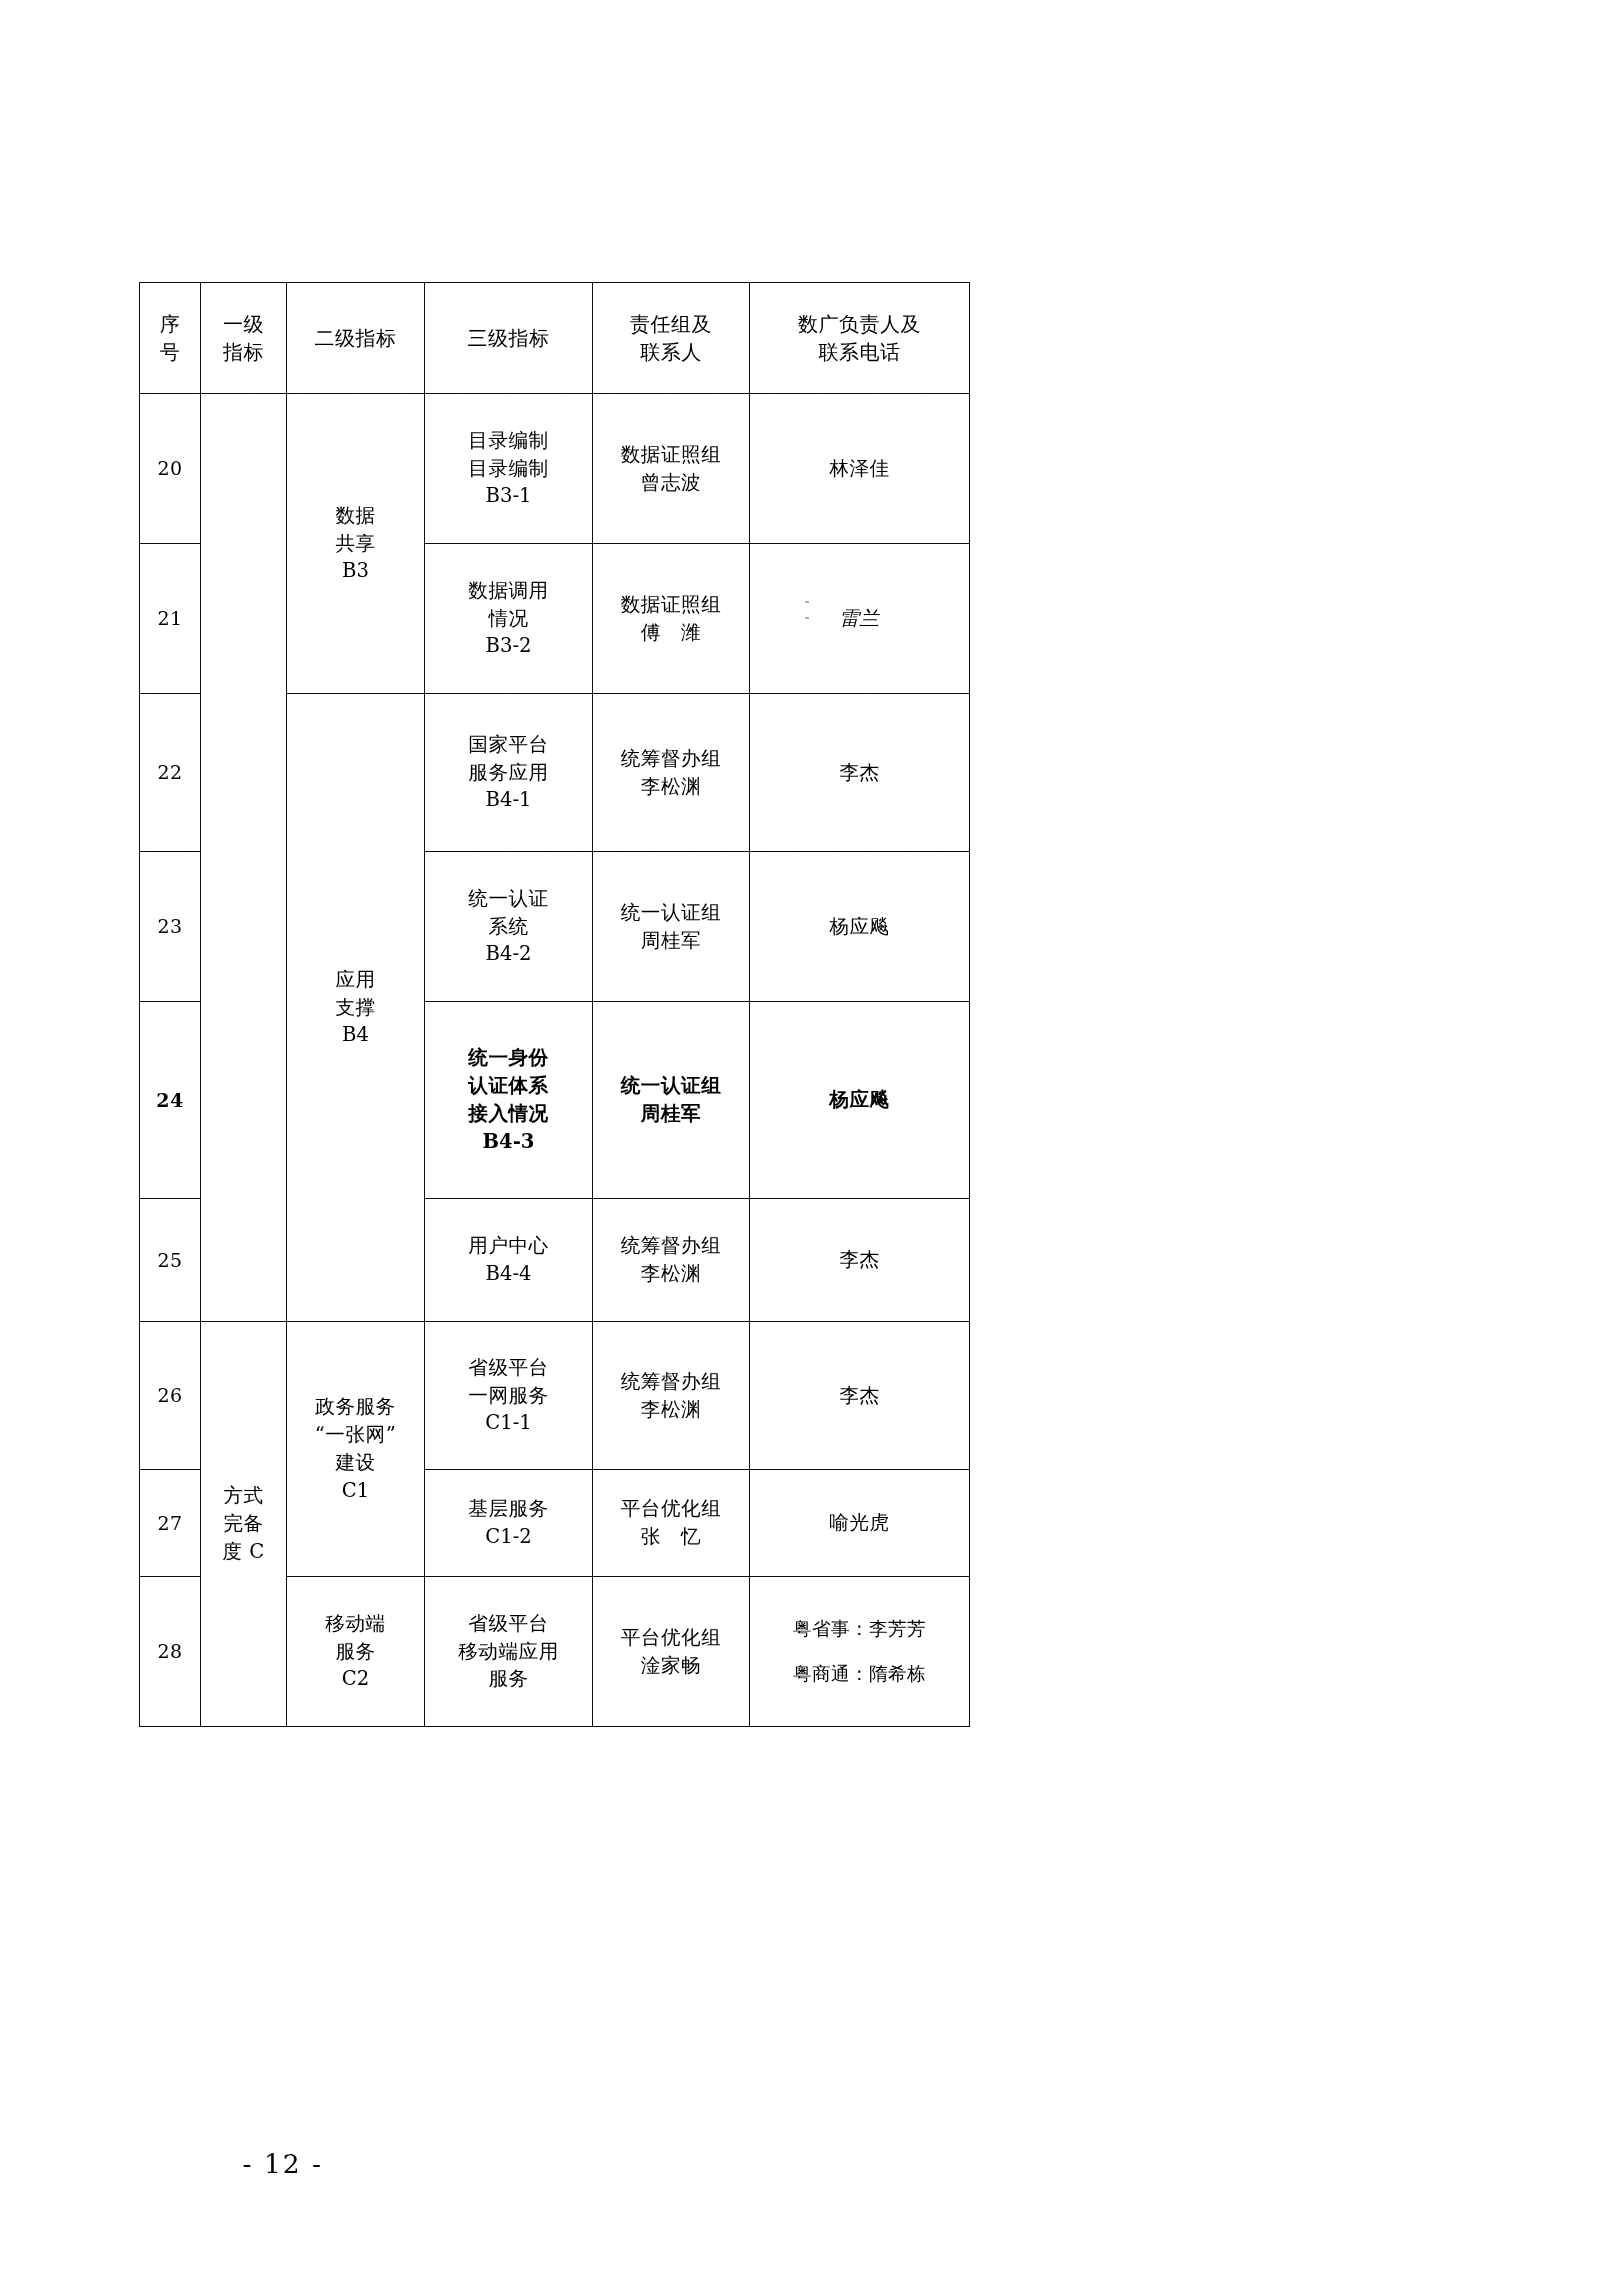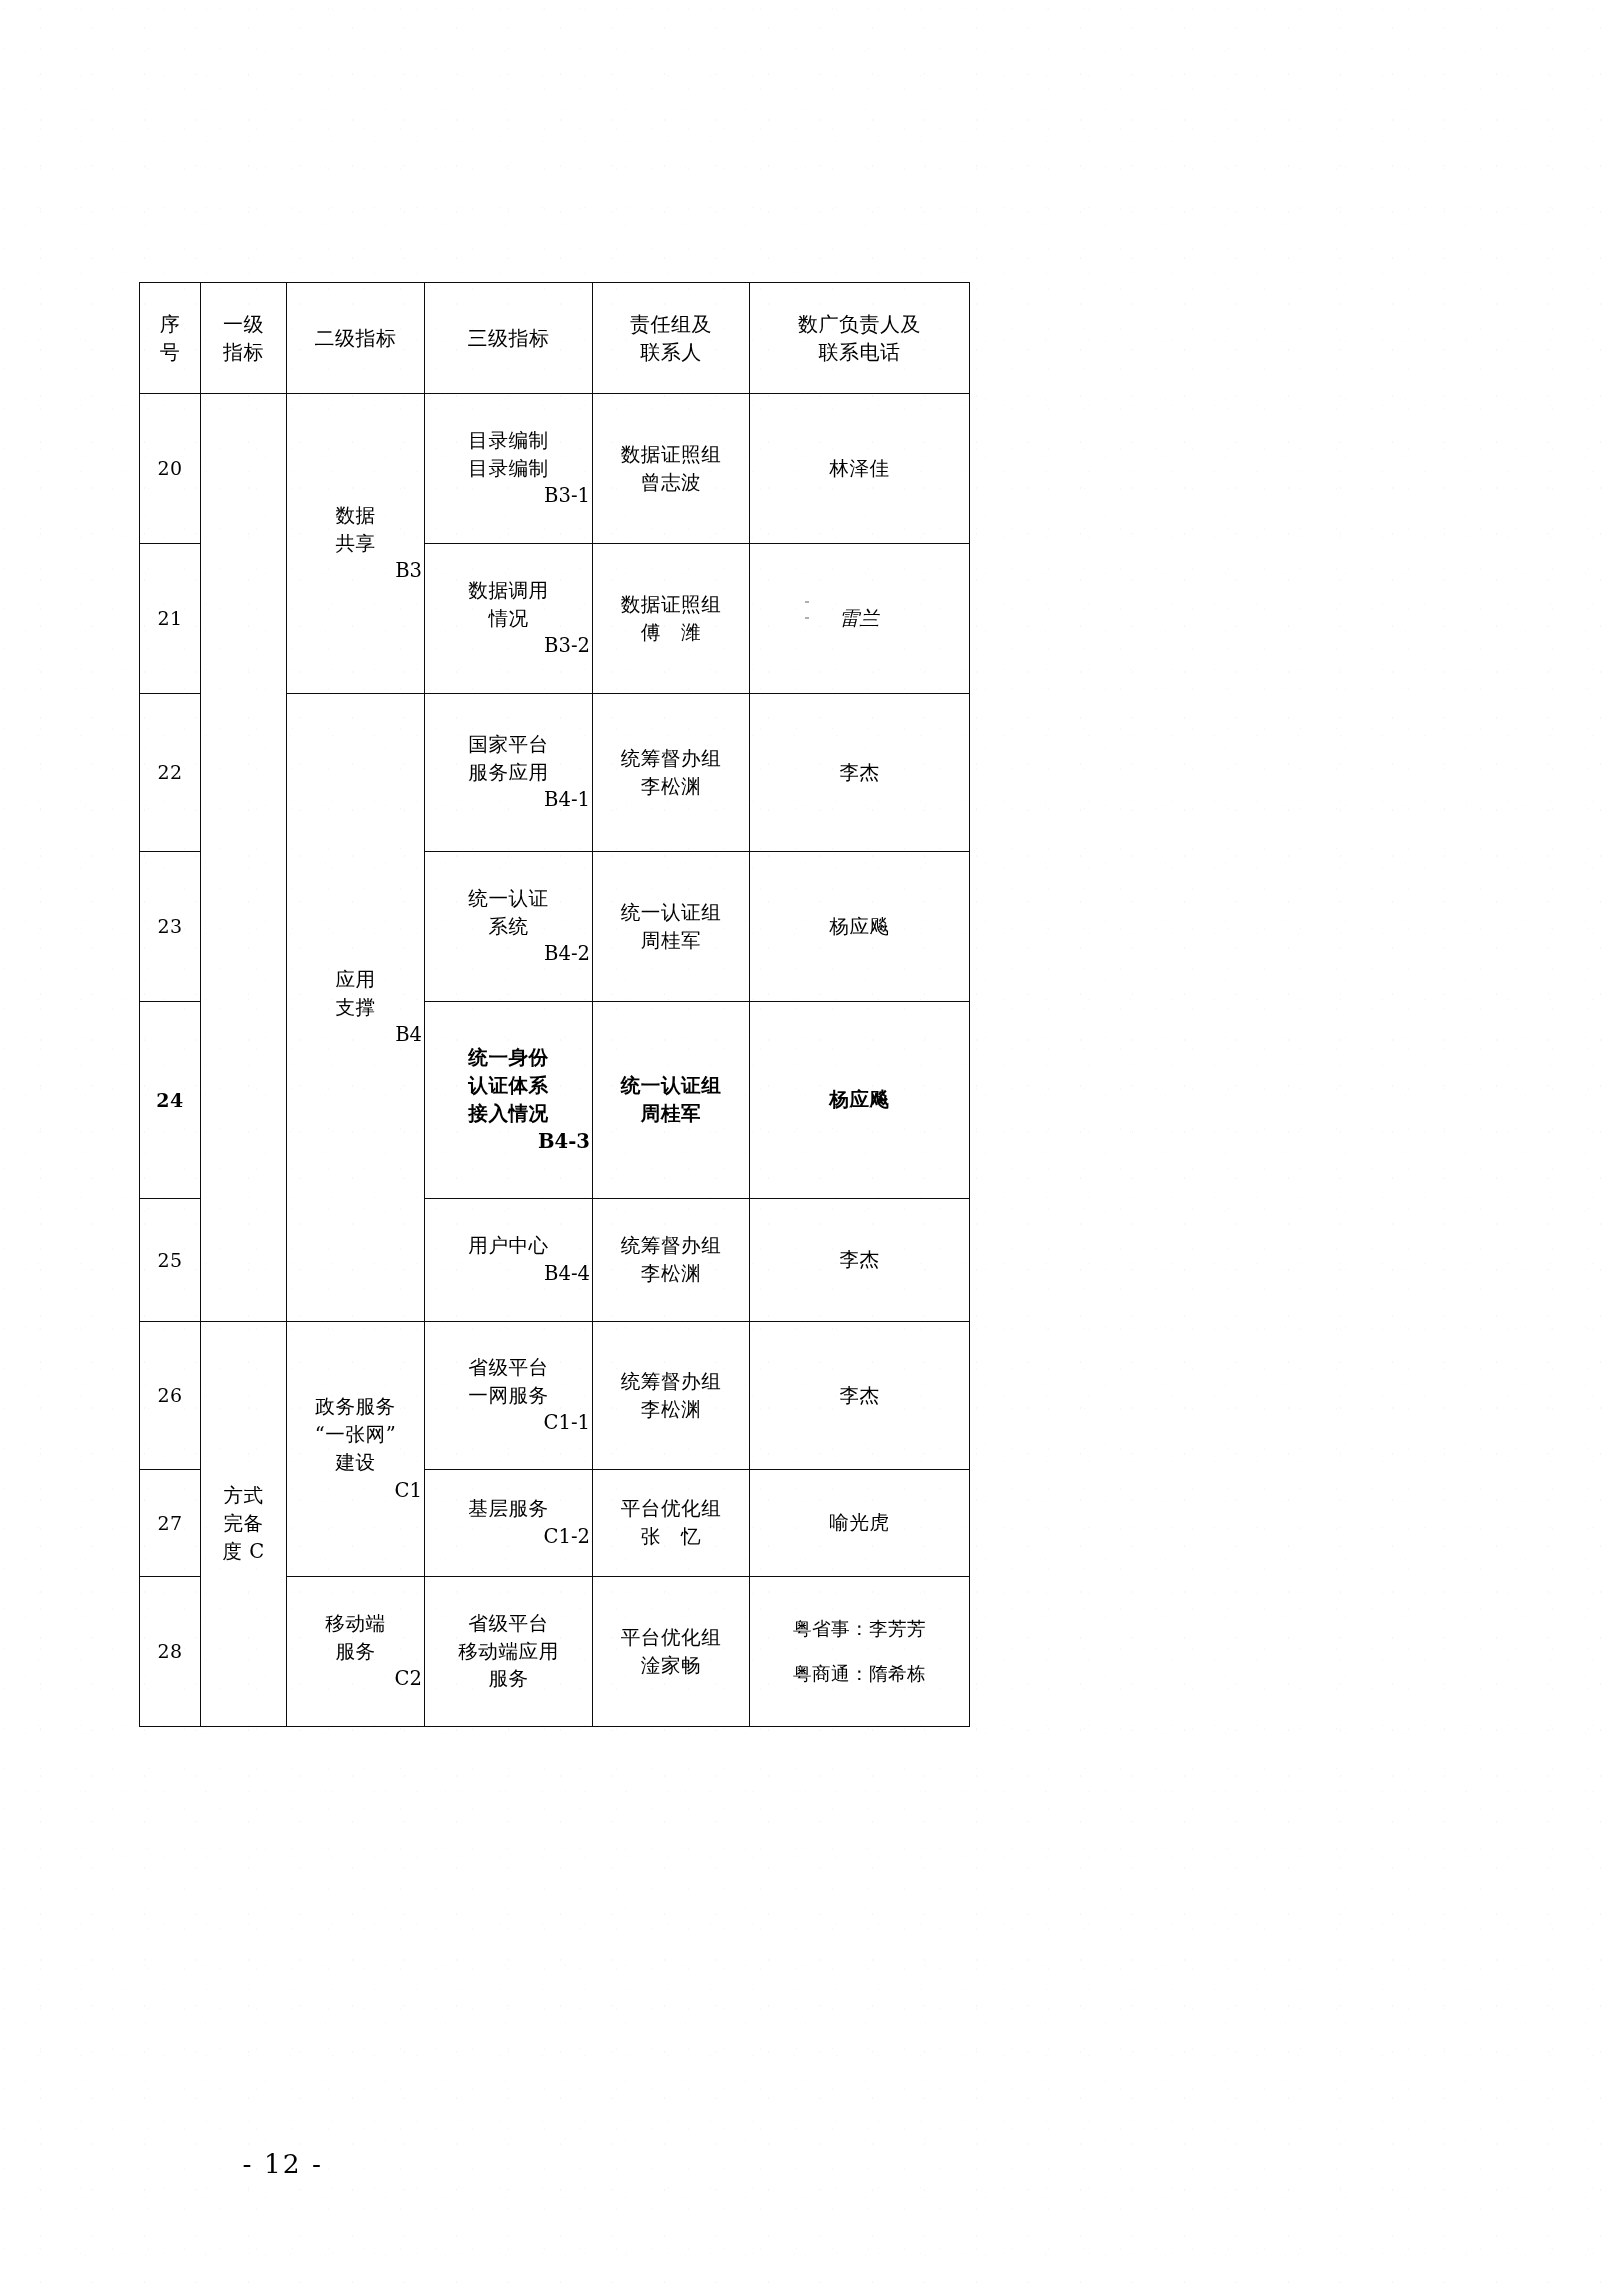--- a/index.html
+++ b/index.html
@@ -99,21 +99,21 @@
   td.l2, td.l3, td.team, td.owner {
     font-size: 19.6px;
   }
   td.owner.multi {
     font-size: 18.6px;
     letter-spacing: 0.4px;
   }
 
   .ln { display: block; white-space: nowrap; }
   .ln.gap { margin-top: 18px; }
-  .ln.code { letter-spacing: 0; text-align: right; }
+  .ln.code { letter-spacing: 0; }
 
   
   tr.r20 td { height: 145px; }
   tr.r21 td { height: 145px; }
   tr.r22 td { height: 153px; }
   tr.r23 td { height: 145px; }
   tr.r24 td { height: 192px; font-weight: bold; }
   tr.r25 td { height: 118px; }
   tr.r26 td { height: 143px; }
   tr.r27 td { height: 102px; }

